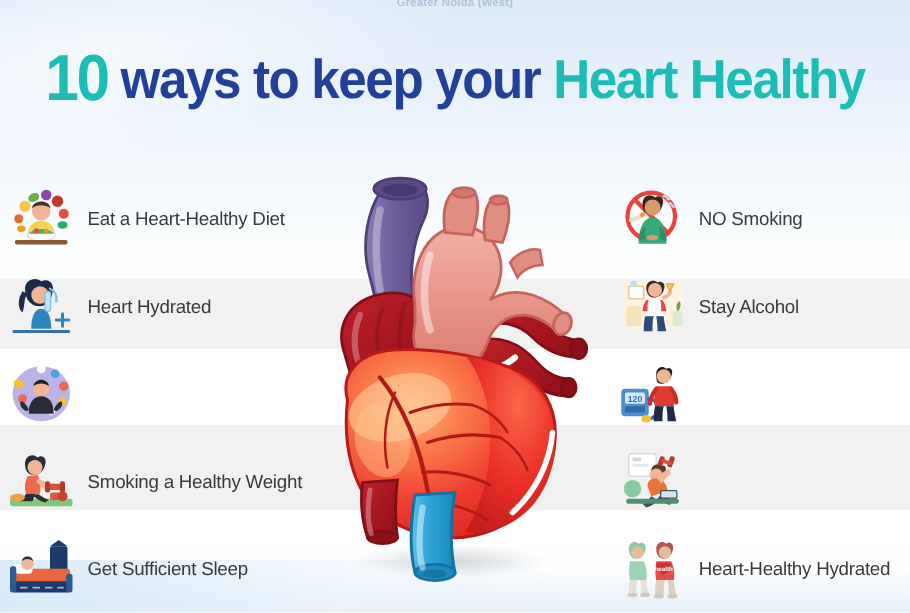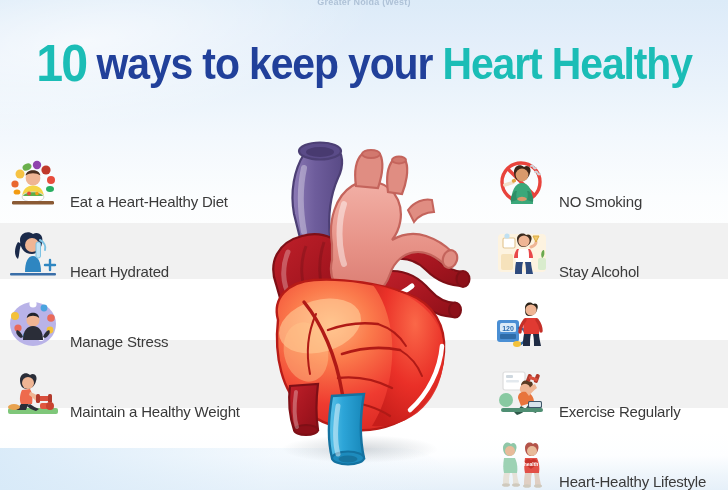--- a/index.html
+++ b/index.html
@@ -83,21 +83,21 @@
 
   
   .col { position:absolute; top:140px; }
   #col-left  { left:0px;   width:265px; }
   #col-right { left:487px; width:241px; }
 
   .row {
     position:relative;
     height:70px;
     display:flex;
-    align-items:flex-end;
+    align-items:center;
   }
   #col-left  .row { padding-left:6px; }
   #col-right .row { padding-left:8px; }
 
   .row-icon {
     width:54px; height:52px;
     flex:0 0 54px;
     position:relative;
     margin-right:10px;
   }
@@ -298,44 +298,62 @@
             <circle cx="45" cy="20" r="3.8" fill="#ea6a5a"></circle>
           <circle cx="44" cy="32" r="3.4" fill="#f3c13a"></circle>
             <circle cx="35" cy="40" r="3" fill="#ffffff"></circle>
           <circle cx="27" cy="22" r="6.6" fill="#efb594"></circle>
           <path d="M20.8 20 C21.5 13 32.5 13 33.2 20 C29.5 17 24.5 17 20.8 20 Z" fill="#21232b"></path>
           <path d="M17 42 C17 33 21 28 27 28 C33 28 37 33 37 42 Z" fill="#2a2d38"></path>
           <path d="M15 40 C11 38 9 34 11 32 C14 33 16 36 17 39 Z" fill="#2a2d38"></path>
           <path d="M39 40 C43 38 45 34 43 32 C40 33 38 36 37 39 Z" fill="#2a2d38"></path>
         </svg>
       </span>
-      <span class="row-label">Manage Stress</span>
     </div>
 
     <div class="row">
       <span class="row-icon">
         <svg viewBox="0 0 54 52" width="54" height="52">
           <rect x="2" y="40" width="50" height="6" rx="2" fill="#7fc77a"></rect>
           <path d="M14 12 C14 6 20 3 24 7 C28 4 32 8 30 13 C29 18 25 21 21 21 C16 21 14 17 14 12 Z" fill="#2a2d38"></path>
           <circle cx="22" cy="15" r="6" fill="#efb594"></circle>
           <path d="M16 22 C14 26 13 32 15 36 L26 36 C27 30 26 24 24 21 Z" fill="#ee6a4d"></path>
           <path d="M15 36 C13 39 11 41 10 42 L20 42 C21 39 22 37 23 36 Z" fill="#2a2d38"></path>
           <path d="M24 36 C27 38 30 40 33 41 L30 43 C26 42 23 40 21 38 Z" fill="#2a2d38"></path>
           <path d="M24 24 C28 25 31 27 33 30 L30 33 C27 30 25 28 23 27 Z" fill="#efb594"></path>
           <rect x="31" y="28" width="14" height="5" rx="2.2" fill="#d94f3d"></rect>
           <rect x="30" y="26" width="4" height="9" rx="1.6" fill="#b23a2c"></rect>
           <rect x="42" y="26" width="4" height="9" rx="1.6" fill="#b23a2c"></rect>
           <rect x="34" y="35" width="12" height="6" rx="2" fill="#e0573f"></rect>
           <ellipse cx="44" cy="38" rx="4" ry="4" fill="#c94330"></ellipse>
           <ellipse cx="8" cy="39" rx="6" ry="3" fill="#e8a24f"></ellipse>
         </svg>
       </span>
-      <span class="row-label">Maintain a Healthy Weight</span>
-    </div>
-
+      <span class="row-label">Smoking a Healthy Weight</span>
+    </div>
+
+    <div class="row">
+      <span class="row-icon">
+        <svg viewBox="0 0 54 52" width="54" height="52">
+          <rect x="34" y="8" width="14" height="22" rx="2" fill="#1b3a6b"></rect>
+          <path d="M34 8 l7 -5 l7 5 Z" fill="#1b3a6b"></path>
+          <rect x="4" y="26" width="46" height="12" rx="2" fill="#e8673c"></rect>
+          <rect x="4" y="36" width="46" height="9" rx="2" fill="#1b3a6b"></rect>
+          <rect x="6" y="22" width="14" height="8" rx="3" fill="#ffffff"></rect>
+          <circle cx="16" cy="22" r="5" fill="#efb594"></circle>
+          <path d="M11.5 20 C12 15 20 15 20.5 20 C17.5 17.6 14.5 17.6 11.5 20 Z" fill="#2a2d38"></path>
+          <rect x="2" y="24" width="5" height="21" rx="2" fill="#2d5a93"></rect>
+          <rect x="47" y="30" width="5" height="15" rx="2" fill="#2d5a93"></rect>
+          <g stroke="#9fb6d4" stroke-width="1.4" fill="none">
+            <path d="M10 41 l6 0 M20 41 l6 0 M30 41 l6 0 M40 41 l5 0"></path>
+          </g>
+        </svg>
+      </span>
+      <span class="row-label">Get Sufficient Sleep</span>
+    </div>
   </div>
 
   <div class="col" id="col-right">
 
     <div class="row">
       <span class="row-icon">
         <svg viewBox="0 0 54 52" width="54" height="52">
           <circle cx="26" cy="24" r="19" fill="none" stroke="#e8433c" stroke-width="3.4"></circle>
           <line x1="13" y1="11" x2="39" y2="37" stroke="#e8433c" stroke-width="3.4"></line>
           <path d="M19 14 C19 8 25 5 29 9 C33 6 37 10 35 15 C34 20 30 23 26 23 C21 23 19 19 19 14 Z" fill="#3a2418"></path>
@@ -410,21 +428,20 @@
           <path d="M23 30 C23 25 27 23 31 24 C36 25 39 29 39 34 L26 38 Z" fill="#e8743c"></path>
           <path d="M26 38 C24 41 22 43 19 44 L22 47 C26 46 29 44 31 41 Z" fill="#2f5a4a"></path>
           <path d="M34 36 C37 38 40 40 43 41 L41 45 C37 44 33 42 31 40 Z" fill="#2f5a4a"></path>
           <path d="M31 24 C34 20 37 17 40 16 L42 20 C39 22 36 25 34 28 Z" fill="#efb594"></path>
           <ellipse cx="11" cy="32" rx="7" ry="7" fill="#88c9a1"></ellipse>
           <rect x="6" y="40" width="42" height="4" rx="2" fill="#4f8f73"></rect>
           <rect x="33" y="33" width="14" height="7" rx="1.5" fill="#3f5668"></rect>
           <rect x="34" y="34" width="12" height="5" rx="1" fill="#d7e3ea"></rect>
         </svg>
       </span>
-      <span class="row-label">Exercise Regularly</span>
     </div>
 
     <div class="row">
       <span class="row-icon">
         <svg viewBox="0 0 54 52" width="54" height="52">
           <path d="M8 10 C8 5 13 3 16 6 C19 3 23 7 21 12 C20 16 17 18 14 18 C10 18 8 14 8 10 Z" fill="#8fc7a8"></path>
           <circle cx="15" cy="13" r="5" fill="#e8bb9a"></circle>
           <path d="M9 20 C8 26 8 31 9 35 L22 35 C23 30 22 24 20 20 Z" fill="#9dd2b4"></path>
           <path d="M9 35 C8 39 8 43 8 46 L14 46 C14 42 14 38 15 35 Z" fill="#e6e1d8"></path>
           <path d="M17 35 C18 39 18 43 18 46 L24 46 C23 42 22 38 22 35 Z" fill="#e6e1d8"></path>
@@ -434,17 +451,17 @@
           <circle cx="37" cy="13" r="5" fill="#e8bb9a"></circle>
           <path d="M30 20 C29 26 29 31 30 35 L44 35 C45 30 44 24 42 20 Z" fill="#e24f47"></path>
           <path d="M30 35 C29 40 29 44 29 47 L36 47 C36 42 36 38 37 35 Z" fill="#e0cfc3"></path>
           <path d="M39 35 C40 40 40 44 40 47 L46 47 C45 42 44 38 44 35 Z" fill="#e0cfc3"></path>
           <path d="M36 22 C34 20 30 21 30 24 C30 27 36 31 36 31 C36 31 42 27 42 24 C42 21 38 20 36 22 Z" fill="#c8332c"></path>
           <text x="36" y="28" font-family="'Liberation Sans',sans-serif" font-size="5" font-weight="700" fill="#ffffff" text-anchor="middle">health</text>
           <ellipse cx="32" cy="48" rx="4" ry="1.8" fill="#cfc9bd"></ellipse>
           <ellipse cx="43" cy="48" rx="4" ry="1.8" fill="#cfc9bd"></ellipse>
         </svg>
       </span>
-      <span class="row-label">Heart-Healthy Lifestyle</span>
+      <span class="row-label">Heart-Healthy Hydrated</span>
     </div>
   </div>
 
 </div>
 
 </body></html>

